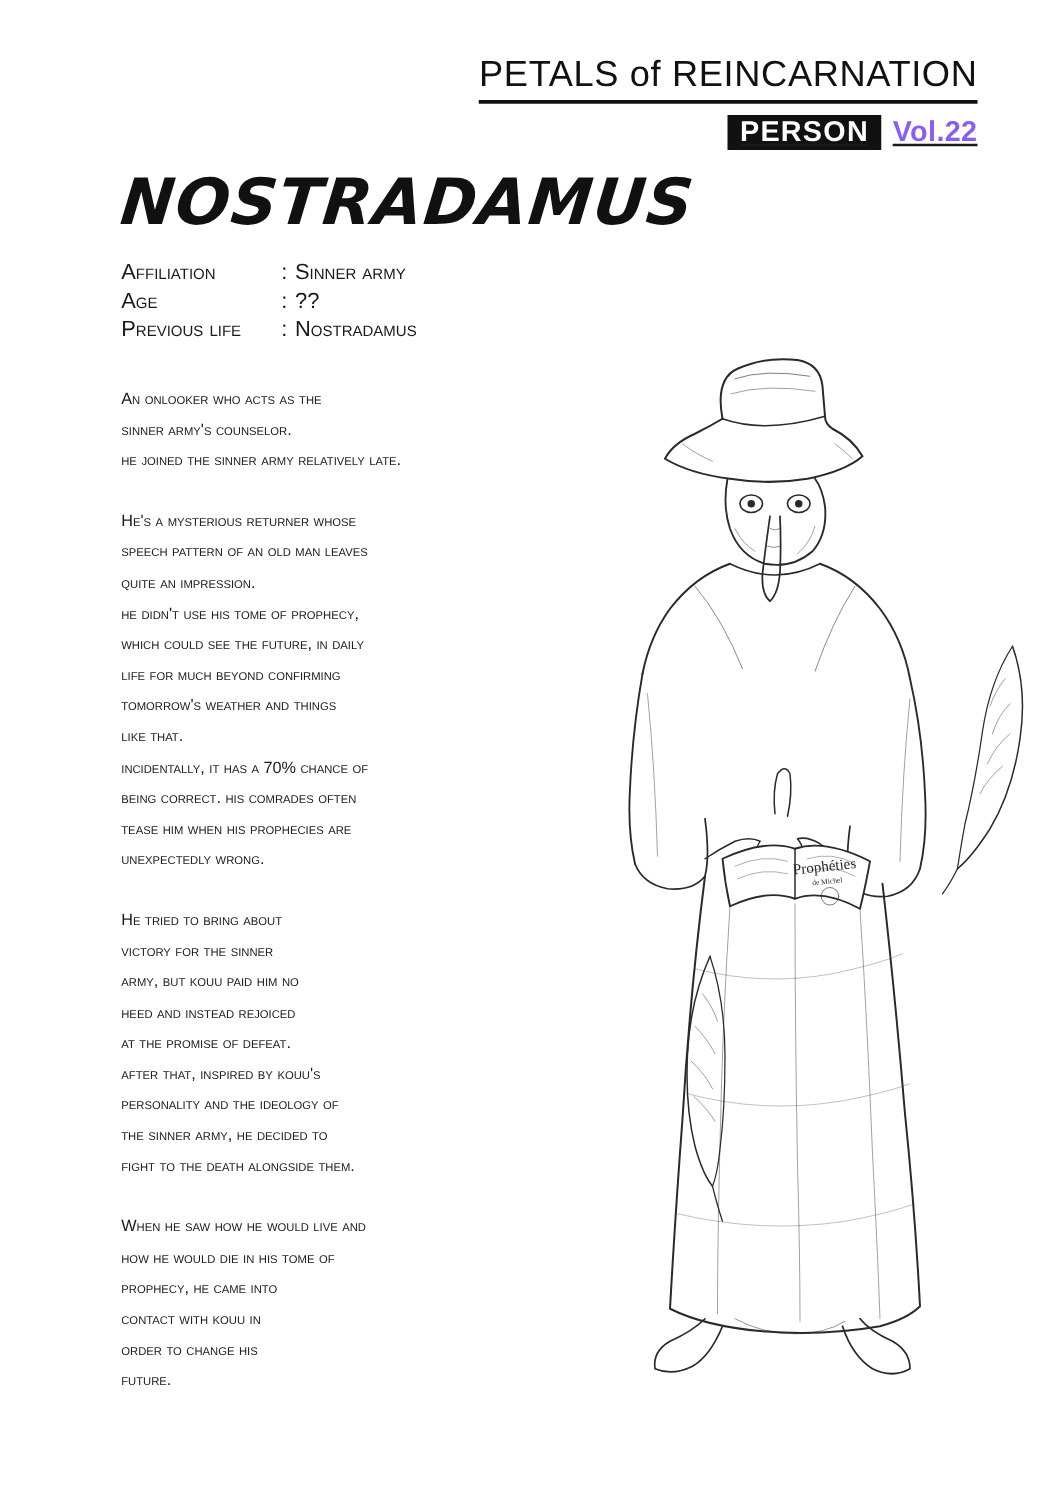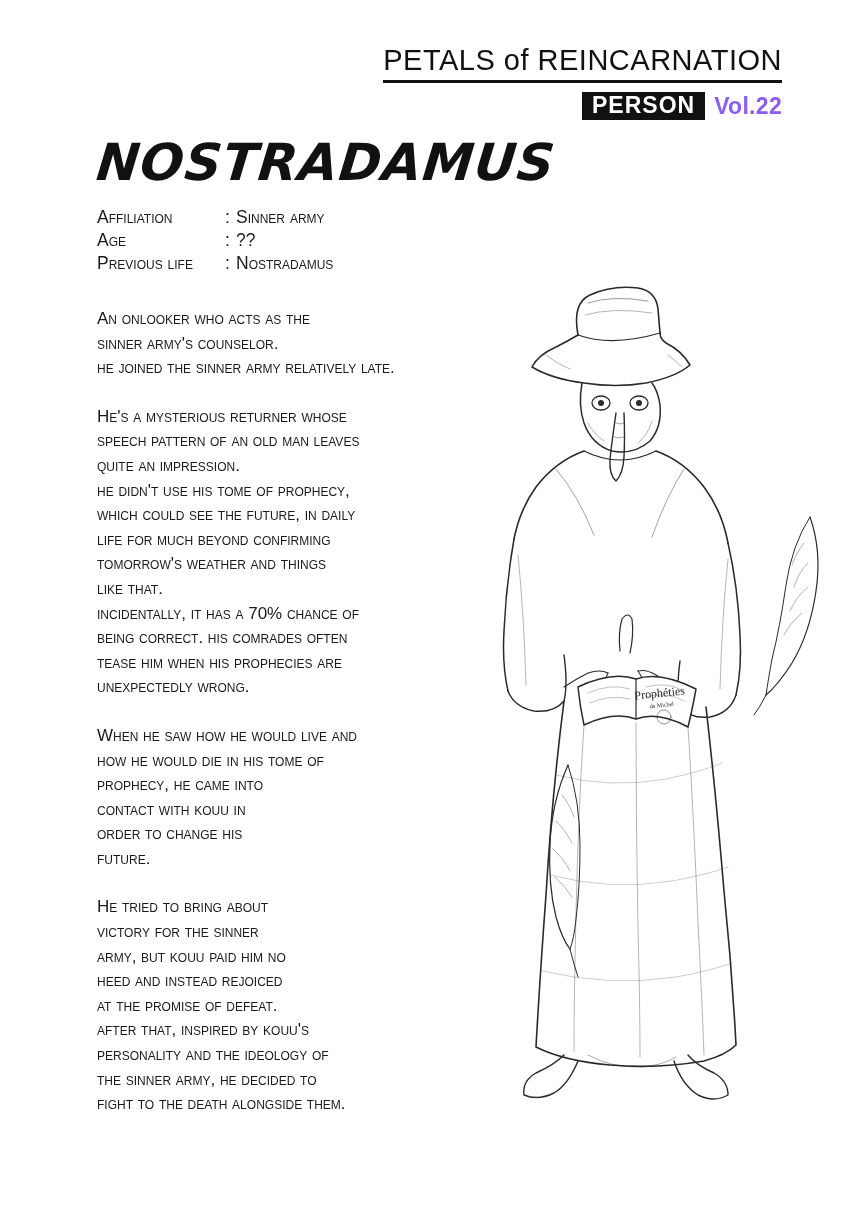--- a/index.html
+++ b/index.html
@@ -31,22 +31,23 @@
     color: #111;
     border-bottom: 3px solid #111;
     padding-bottom: 3px;
     display: inline-block;
     white-space: nowrap;
   }
   .subheader {
     margin-top: 9px;
     display: flex;
     justify-content: flex-end;
-    align-items: flex-end;
+    align-items: flex-start;
     gap: 9px;
+    text-decoration: underline;
   }
   .person-chip {
     background: #111;
     color: #fff;
     font-size: 23px;
     font-weight: bold;
     letter-spacing: 1px;
     padding: 1px 10px 3px 10px;
     line-height: 1.05;
   }
@@ -99,21 +100,21 @@
   .small-caps::first-letter {
     text-transform: uppercase;
   }
 
   
   .body-text {
     position: absolute;
     top: 307px;
     left: 97px;
     width: 385px;
-    font-size: 17px;
+    font-size: 13px;
     line-height: 24.6px;
     color: #1a1a1a;
   }
   .para {
     margin: 0 0 24px 0;
     white-space: pre-line;
   }
   .para:last-child { margin-bottom: 0; }
   .para-narrow { width: 340px; }
   .para-narrower { width: 320px; }
@@ -170,35 +171,35 @@
 quite an impression.
 He didn't use his Tome of Prophecy,
 which could see the future, in daily
 life for much beyond confirming
 tomorrow's weather and things
 like that.
 Incidentally, it has a 70% chance of
 being correct. His comrades often
 tease him when his prophecies are
 unexpectedly wrong.</p>
-    <p class="para small-caps para-narrow">When he saw how he would live and
-how he would die in his Tome of
-Prophecy, he came into
-contact with Kouu in
-order to change his
-future.</p>
     <p class="para small-caps para-narrower">He tried to bring about
 victory for the Sinner
 Army, but Kouu paid him no
 heed and instead rejoiced
 at the promise of defeat.
 After that, inspired by Kouu's
 personality and the ideology of
 the Sinner Army, he decided to
 fight to the death alongside them.</p>
+    <p class="para small-caps para-narrow">When he saw how he would live and
+how he would die in his Tome of
+Prophecy, he came into
+contact with Kouu in
+order to change his
+future.</p>
   </div>
 
   <div class="illustration">
     <svg viewBox="0 0 380 880" width="380" height="880" fill="none" stroke="#2a2a2a" stroke-width="1.4" stroke-linecap="round" stroke-linejoin="round">
 
       <g>
         <path d="M118 80 Q112 48 130 40 Q152 30 178 33 Q196 36 198 54 L200 78" stroke-width="1.6"></path>
         <path d="M118 80 Q108 86 96 92 Q78 100 72 112 Q92 124 124 128 Q156 133 186 128 Q216 122 230 110 Q222 96 206 88 Q200 84 200 78" stroke-width="1.6"></path>
         <path d="M118 80 Q152 92 200 78" stroke-width="1.2"></path>
         <path d="M128 48 Q152 40 188 46" stroke-width="0.8" opacity="0.6"></path>

